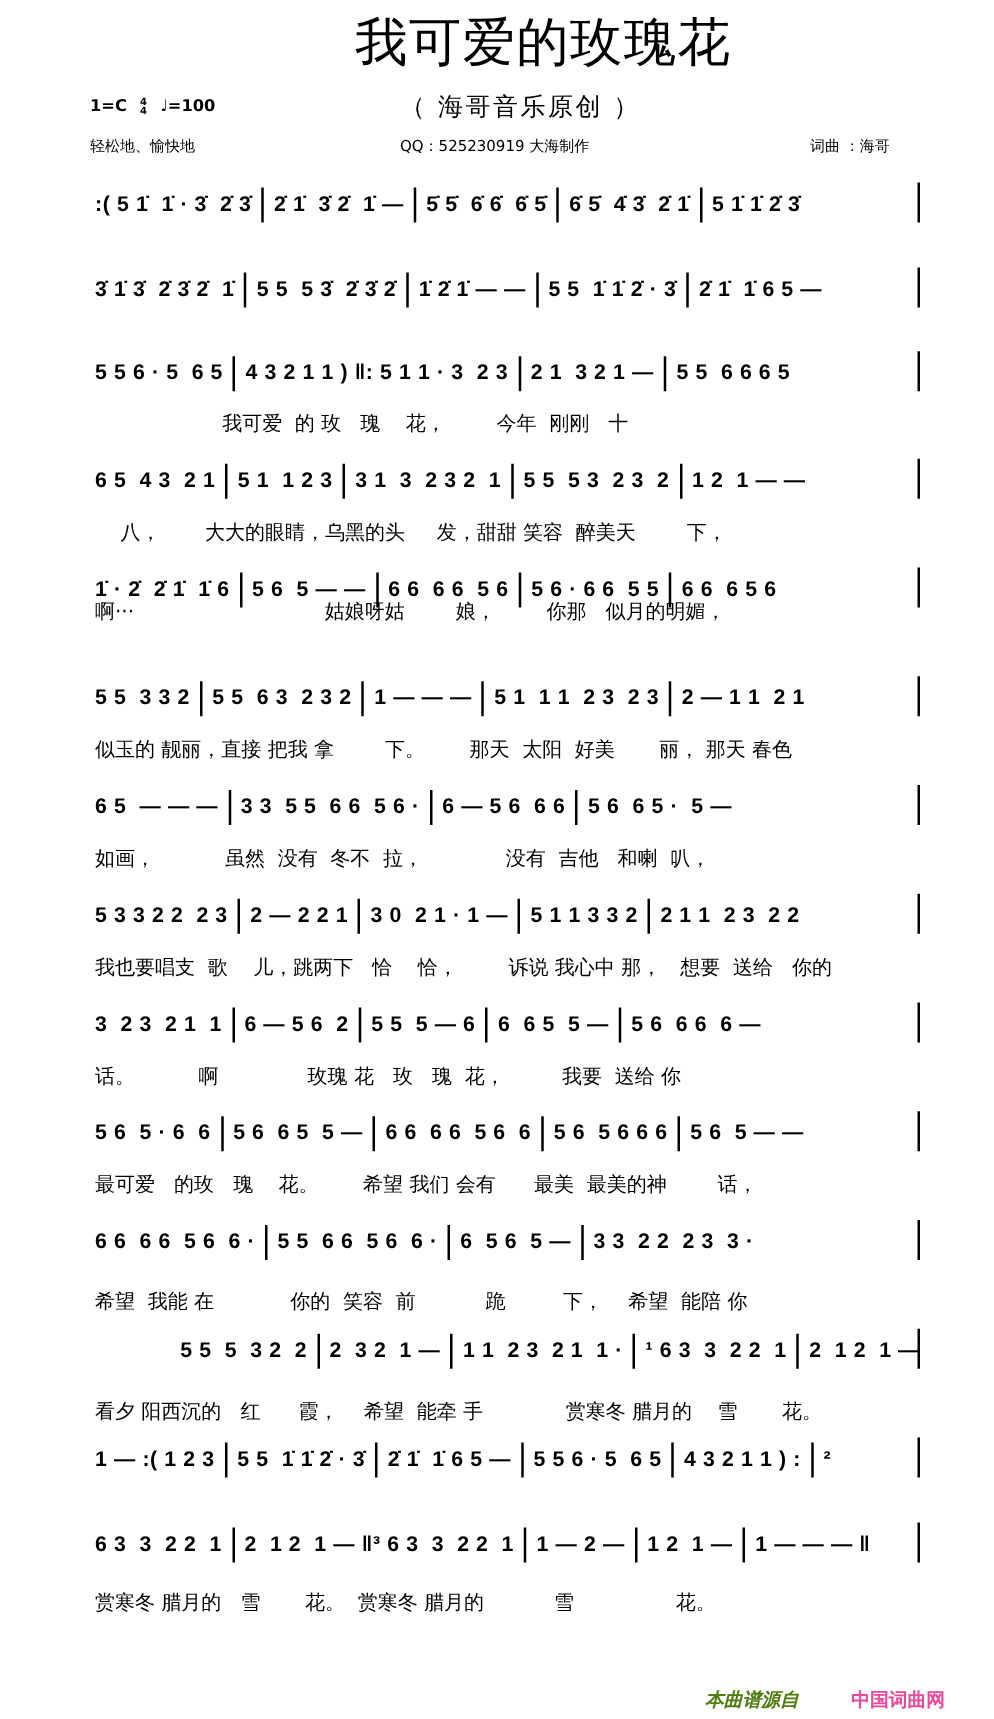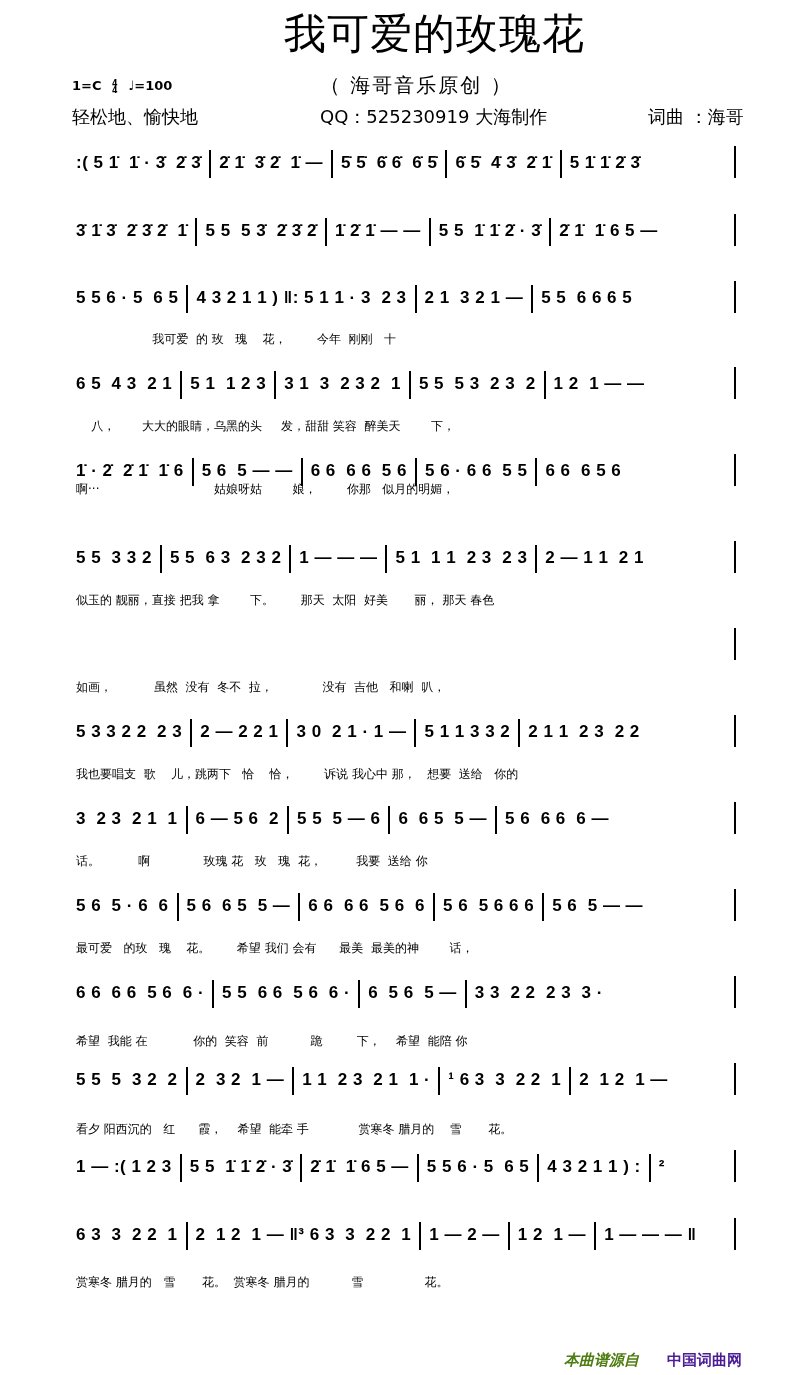--- a/index.html
+++ b/index.html
@@ -5,43 +5,43 @@
   html, body { margin: 0; padding: 0; background: #ffffff; }
   body {
     width: 795px; height: 1375px; position: relative; overflow: hidden;
     font-family: "DejaVu Sans", "Liberation Sans", sans-serif; color: #000;
   }
   .title {
     position: absolute; top: 8px; left: 0; width: 795px; text-align: center;
     font-family: "DejaVu Serif", "Liberation Serif", serif;
     font-size: 42px; letter-spacing: 1px; line-height: 52px; padding-left: 37px;
   }
-  .meta { position: absolute; font-size: 18px; line-height: 18px; white-space: nowrap; }
+  .meta { position: absolute; font-size: 12px; line-height: 18px; white-space: nowrap; }
   .key { left: 72px; top: 77px; font-size: 13px; font-weight: bold; }
   .key .ts { display: inline-block; font-size: 8px; line-height: 7px; vertical-align: middle; margin: 0 6px; text-align: center; }
   .subtitle { left: 320px; top: 76px; font-size: 20px; letter-spacing: 2px; }
   .style { left: 72px; top: 108px; }
   .qq { left: 320px; top: 108px; }
   .credit { left: 648px; top: 108px; }
 
   .line { position: absolute; left: 76px; width: 660px; height: 40px; }
   .notes {
     position: absolute; left: 0; top: 8px; height: 24px; width: 660px;
     font-family: "Liberation Sans", sans-serif; font-weight: bold; font-size: 17px;
     line-height: 24px; white-space: pre; letter-spacing: 0.5px;
   }
   .bar { display: inline-block; width: 2px; height: 28px; background: #000; vertical-align: middle; margin: 0 8px; }
   .barline-end { position: absolute; right: 0; top: 4px; width: 2px; height: 32px; background: #000; }
   .lyrics {
-    position: absolute; left: 76px; width: 660px; font-size: 12px; line-height: 20px;
+    position: absolute; left: 76px; width: 660px; font-size: 16px; line-height: 20px;
     white-space: pre; font-family: "DejaVu Sans", sans-serif;
   }
   .footer { position: absolute; top: 1351px; font-size: 15px; font-weight: bold; white-space: nowrap; }
   .footer-a { left: 564px; color: #4d7c0f; font-style: italic; }
-  .footer-b { left: 667px; color: #4c1d95; }
+  .footer-b { left: 681px; color: #ec4899; }
 </style>
 </head>
 <body>
 
 <div class="title">我可爱的玫瑰花</div>
 
 <div class="meta key">
   <span>1=C</span>
   <span class="ts">
     <span>4</span><br>
@@ -73,39 +73,40 @@
     </div>
     <div class="line" style="top: 450px;">
       <div class="notes"><span>1̇ · 2̇  2̇ 1̇  1̇ 6</span><span class="bar"></span><span>5 6  5 — —</span><span class="bar"></span><span>6 6  6 6  5 6</span><span class="bar"></span><span>5 6 · 6 6  5 5</span><span class="bar"></span><span>6 6  6 5 6</span></div>
       <div class="barline-end"></div>
     </div>
     <div class="line" style="top: 537px;">
       <div class="notes"><span>5 5  3 3 2</span><span class="bar"></span><span>5 5  6 3  2 3 2</span><span class="bar"></span><span>1 — — —</span><span class="bar"></span><span>5 1  1 1  2 3  2 3</span><span class="bar"></span><span>2 — 1 1  2 1</span></div>
       <div class="barline-end"></div>
     </div>
     <div class="line" style="top: 624px;">
+      <div class="notes"><span>6 5  — — —</span><span class="bar"></span><span>3 3  5 5  6 6  5 6 ·</span><span class="bar"></span><span>6 — 5 6  6 6</span><span class="bar"></span><span>5 6  6 5 ·  5 —</span></div>
       <div class="barline-end"></div>
     </div>
     <div class="line" style="top: 711px;">
       <div class="notes"><span>5 3 3 2 2  2 3</span><span class="bar"></span><span>2 — 2 2 1</span><span class="bar"></span><span>3 0  2 1 · 1 —</span><span class="bar"></span><span>5 1 1 3 3 2</span><span class="bar"></span><span>2 1 1  2 3  2 2</span></div>
       <div class="barline-end"></div>
     </div>
     <div class="line" style="top: 798px;">
       <div class="notes"><span>3  2 3  2 1  1</span><span class="bar"></span><span>6 — 5 6  2</span><span class="bar"></span><span>5 5  5 — 6</span><span class="bar"></span><span>6  6 5  5 —</span><span class="bar"></span><span>5 6  6 6  6 —</span></div>
       <div class="barline-end"></div>
     </div>
     <div class="line" style="top: 885px;">
       <div class="notes"><span>5 6  5 · 6  6</span><span class="bar"></span><span>5 6  6 5  5 —</span><span class="bar"></span><span>6 6  6 6  5 6  6</span><span class="bar"></span><span>5 6  5 6 6 6</span><span class="bar"></span><span>5 6  5 — —</span></div>
       <div class="barline-end"></div>
     </div>
     <div class="line" style="top: 972px;">
       <div class="notes"><span>6 6  6 6  5 6  6 ·</span><span class="bar"></span><span>5 5  6 6  5 6  6 ·</span><span class="bar"></span><span>6  5 6  5 —</span><span class="bar"></span><span>3 3  2 2  2 3  3 ·</span></div>
       <div class="barline-end"></div>
     </div>
-    <div class="line" style="top: 1059px;">
+    <div class="line" style="top: 1059px; text-align: right;">
       <div class="notes"><span>5 5  5  3 2  2</span><span class="bar"></span><span>2  3 2  1 —</span><span class="bar"></span><span>1 1  2 3  2 1  1 ·</span><span class="bar"></span><span>¹ 6 3  3  2 2  1</span><span class="bar"></span><span>2  1 2  1 —</span></div>
       <div class="barline-end"></div>
     </div>
     <div class="line" style="top: 1146px;">
       <div class="notes"><span>1 — :( 1 2 3</span><span class="bar"></span><span>5 5  1̇ 1̇ 2̇ · 3̇</span><span class="bar"></span><span>2̇ 1̇  1̇ 6 5 —</span><span class="bar"></span><span>5 5 6 · 5  6 5</span><span class="bar"></span><span>4 3 2 1 1 ) :</span><span class="bar"></span><span>²</span></div>
       <div class="barline-end"></div>
     </div>
     <div class="line" style="top: 1214px;">
       <div class="notes"><span>6 3  3  2 2  1</span><span class="bar"></span><span>2  1 2  1 — ‖³ 6 3  3  2 2  1</span><span class="bar"></span><span>1 — 2 —</span><span class="bar"></span><span>1 2  1 —</span><span class="bar"></span><span>1 — — — ‖</span></div>
       <div class="barline-end"></div>

